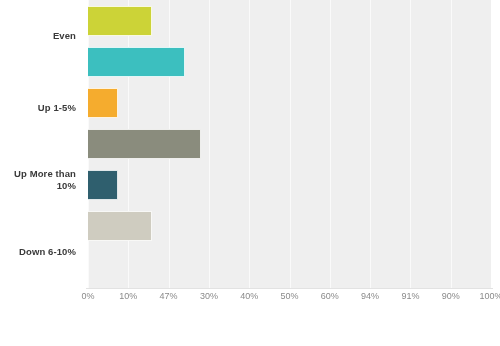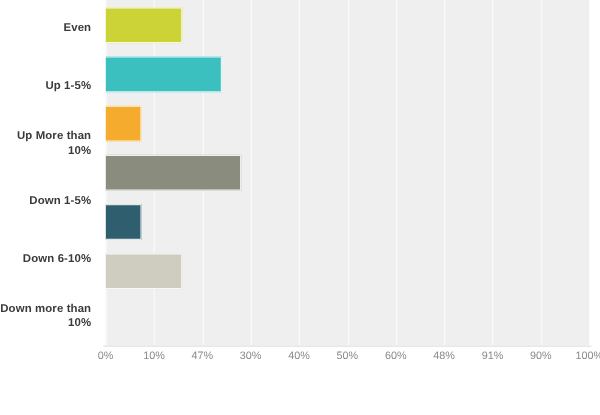--- a/index.html
+++ b/index.html
@@ -123,23 +123,21 @@
 </style>
 </head>
 <body>
 
 <div id="chart-root" style="background: rgb(255, 255, 255);">
 
   <div class="labels-col">
     <div class="cat-label" style="color: rgb(58, 58, 58);">Even</div>
     <div class="cat-label" style="color: rgb(58, 58, 58);">Up 1-5%</div>
     <div class="cat-label" style="color: rgb(58, 58, 58);">Up More than 10%</div>
-    <div class="cat-label" style="color: rgb(58, 58, 58);">Down 1-5%</div>
     <div class="cat-label" style="color: rgb(58, 58, 58);">Down 6-10%</div>
-    <div class="cat-label" style="color: rgb(58, 58, 58);">Down more than 10%</div>
   </div>
 
   <div class="plot-area" style="background: rgb(239, 239, 239);">
     <div class="gridlines">
         <div class="gridline" style="left: 0px; background: rgb(250, 250, 250);"></div>
         <div class="gridline" style="left: 40.3px; background: rgb(250, 250, 250);"></div>
         <div class="gridline" style="left: 80.6px; background: rgb(250, 250, 250);"></div>
         <div class="gridline" style="left: 120.9px; background: rgb(250, 250, 250);"></div>
         <div class="gridline" style="left: 161.2px; background: rgb(250, 250, 250);"></div>
         <div class="gridline" style="left: 201.5px; background: rgb(250, 250, 250);"></div>
@@ -176,19 +174,19 @@
   <div class="axis-line"></div>
 
   <div class="ticks-row">
       <span class="tick-label" style="left: 0px; color: rgb(138, 138, 138);">0%</span>
       <span class="tick-label" style="left: 40.3px; color: rgb(138, 138, 138);">10%</span>
       <span class="tick-label" style="left: 80.6px; color: rgb(138, 138, 138);">47%</span>
       <span class="tick-label" style="left: 120.9px; color: rgb(138, 138, 138);">30%</span>
       <span class="tick-label" style="left: 161.2px; color: rgb(138, 138, 138); text-align: center;">40%</span>
       <span class="tick-label" style="left: 201.5px; color: rgb(138, 138, 138);">50%</span>
       <span class="tick-label" style="left: 241.8px; color: rgb(138, 138, 138);">60%</span>
-      <span class="tick-label" style="left: 282.1px; color: rgb(138, 138, 138);">48%</span>
+      <span class="tick-label" style="left: 282.1px; color: rgb(138, 138, 138);">94%</span>
       <span class="tick-label" style="left: 322.4px; color: rgb(138, 138, 138);">91%</span>
       <span class="tick-label" style="left: 362.7px; color: rgb(138, 138, 138);">90%</span>
       <span class="tick-label" style="left: 403px; color: rgb(138, 138, 138);">100%</span>
     </div>
 
 </div>
 
 </body></html>

